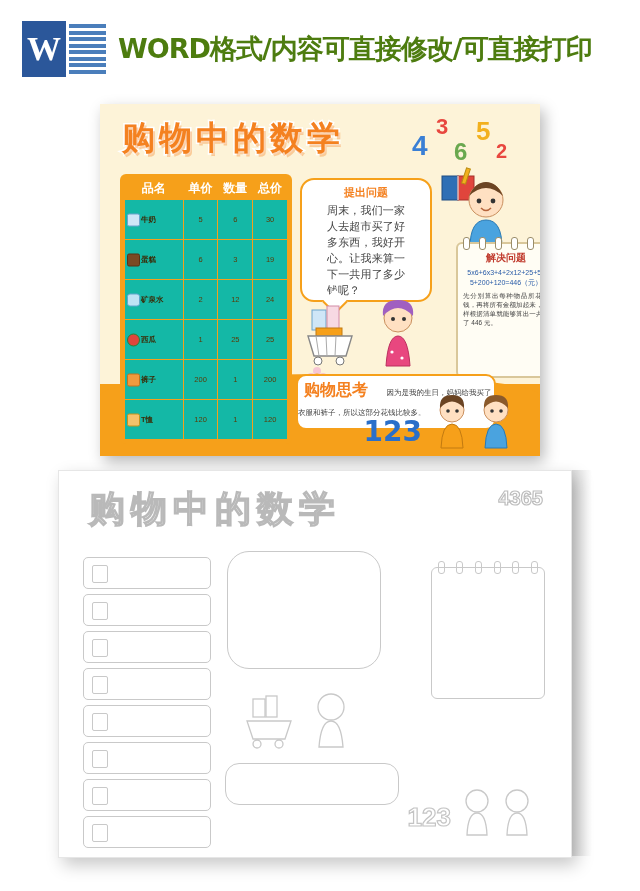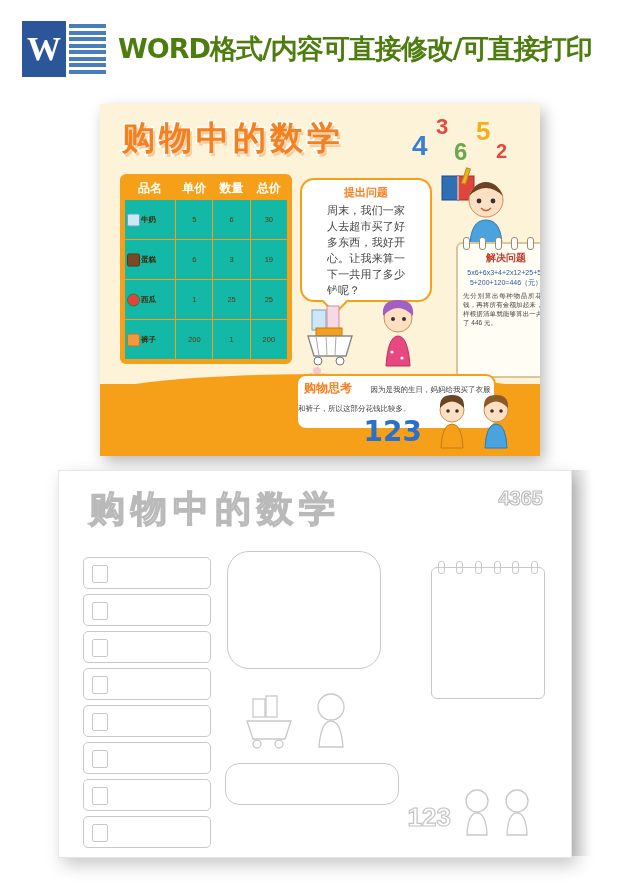--- a/index.html
+++ b/index.html
@@ -123,21 +123,21 @@
   .solve .rings i{width:5px;height:11px;border:1.5px solid #9a8d6a;border-radius:3px;background:#fff;}
   .solve h4{margin:7px 0 3px;text-align:center;font-size:10px;color:#c0392b;font-weight:bold;}
   .solve .formula{font-size:7px;color:#2a5ca8;text-align:center;line-height:1.4;padding:0 4px;}
   .solve p{margin:3px 0 0;padding:0 5px;font-size:6.5px;line-height:1.4;color:#444;text-align:justify;}
 
   
   .think{
     position:absolute;left:196px;top:270px;width:196px;height:52px;
     background:#ffffff;border:2px solid #f6a01a;border-radius:10px;
   }
-  .think b{display:inline-block;margin:4px 6px 0;font-size:12px;color:#f48120;}
+  .think b{display:inline-block;margin:4px 6px 0;font-size:16px;color:#f48120;}
   .think p{margin:0;padding:0 8px 0 8px;font-size:7.5px;line-height:1.4;color:#444;display:inline;}
 
   
   .dec{position:absolute;}
   .cart{
     left:196px;top:200px;width:74px;height:64px;
   }
   .girl{left:268px;top:196px;width:60px;height:72px;}
   .boy{right:16px;top:70px;width:74px;height:78px;}
   .books{left:338px;top:62px;width:46px;height:44px;}
@@ -242,30 +242,42 @@
           <td>6</td>
           <td>30</td>
         </tr>
         <tr>
           <td class="name"><span class="mini-icon ic-cake"></span><span>蛋糕</span></td>
           <td>6</td>
           <td>3</td>
           <td>19</td>
         </tr>
         <tr>
+          <td class="name"><span class="mini-icon ic-water"></span><span>矿泉水</span></td>
+          <td>2</td>
+          <td>12</td>
+          <td>24</td>
+        </tr>
+        <tr>
           <td class="name"><span class="mini-icon ic-melon"></span><span>西瓜</span></td>
           <td>1</td>
           <td>25</td>
           <td>25</td>
         </tr>
         <tr>
           <td class="name"><span class="mini-icon ic-pants"></span><span>裤子</span></td>
           <td>200</td>
           <td>1</td>
           <td>200</td>
+        </tr>
+        <tr>
+          <td class="name"><span class="mini-icon ic-shirt"></span><span>T恤</span></td>
+          <td>120</td>
+          <td>1</td>
+          <td>120</td>
         </tr>
       </tbody>
     </table>
   </div>
 
   <div class="bubble">
     <h4>提出问题</h4>
     <p>周末，我们一家人去超市买了好多东西，我好开心。让我来算一下一共用了多少钱呢？</p>
   </div>
 

